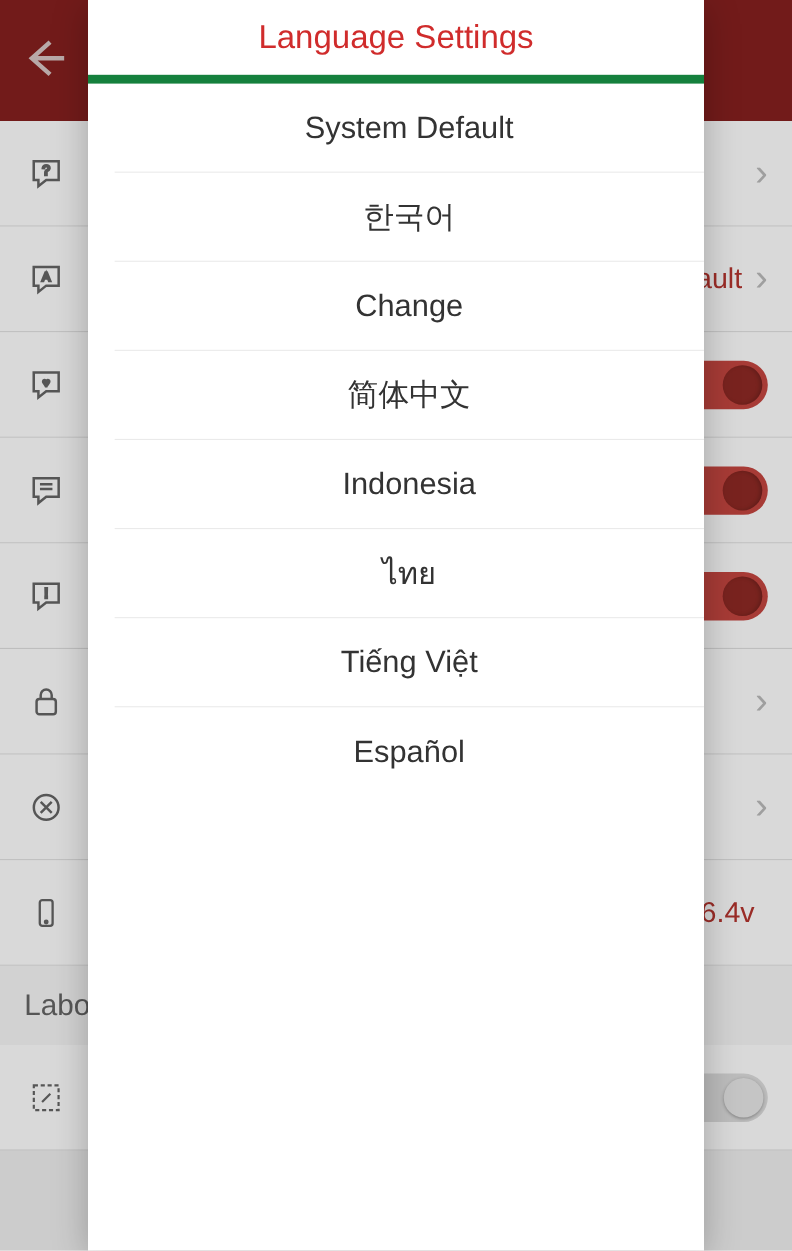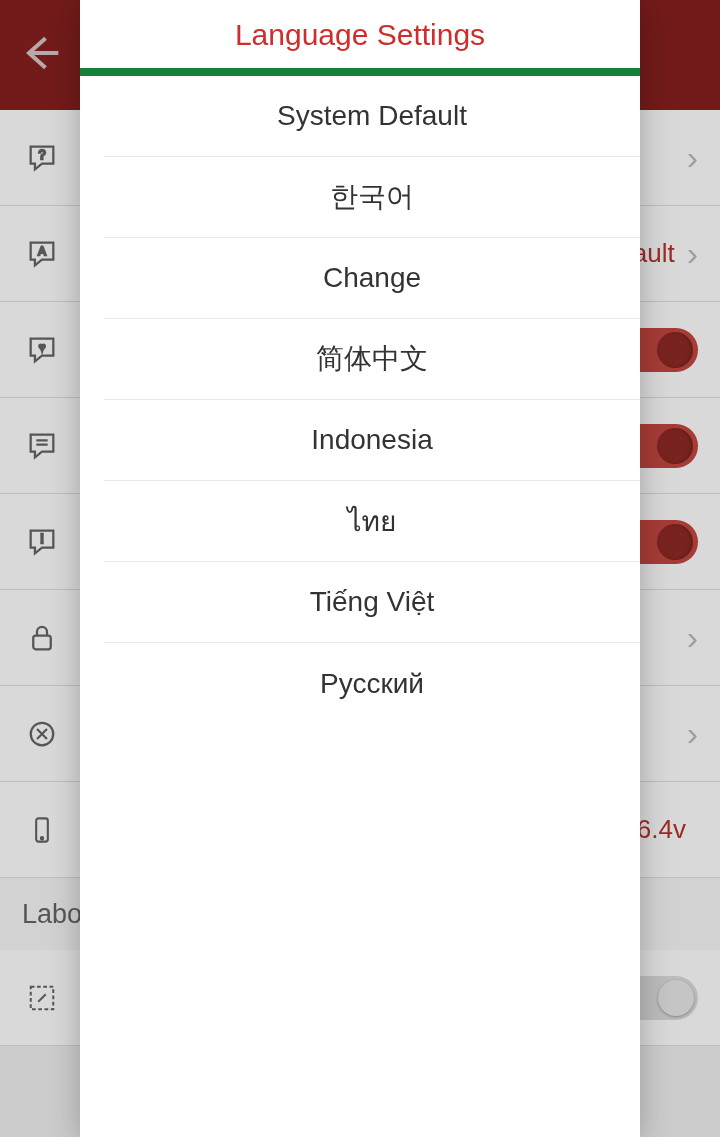--- a/index.html
+++ b/index.html
@@ -149,17 +149,17 @@
   <div class="sheet">
     <div class="sheet-title">Language Settings</div>
     <div class="lang-list">
       <div class="lang-item">System Default</div>
       <div class="lang-item">한국어</div>
       <div class="lang-item">Change</div>
       <div class="lang-item">简体中文</div>
       <div class="lang-item">Indonesia</div>
       <div class="lang-item">ไทย</div>
       <div class="lang-item">Tiếng Việt</div>
-      <div class="lang-item">Русский</div>
+      <div class="lang-item">Español</div>
     </div>
   </div>
 
 </div>
 
 </body></html>

